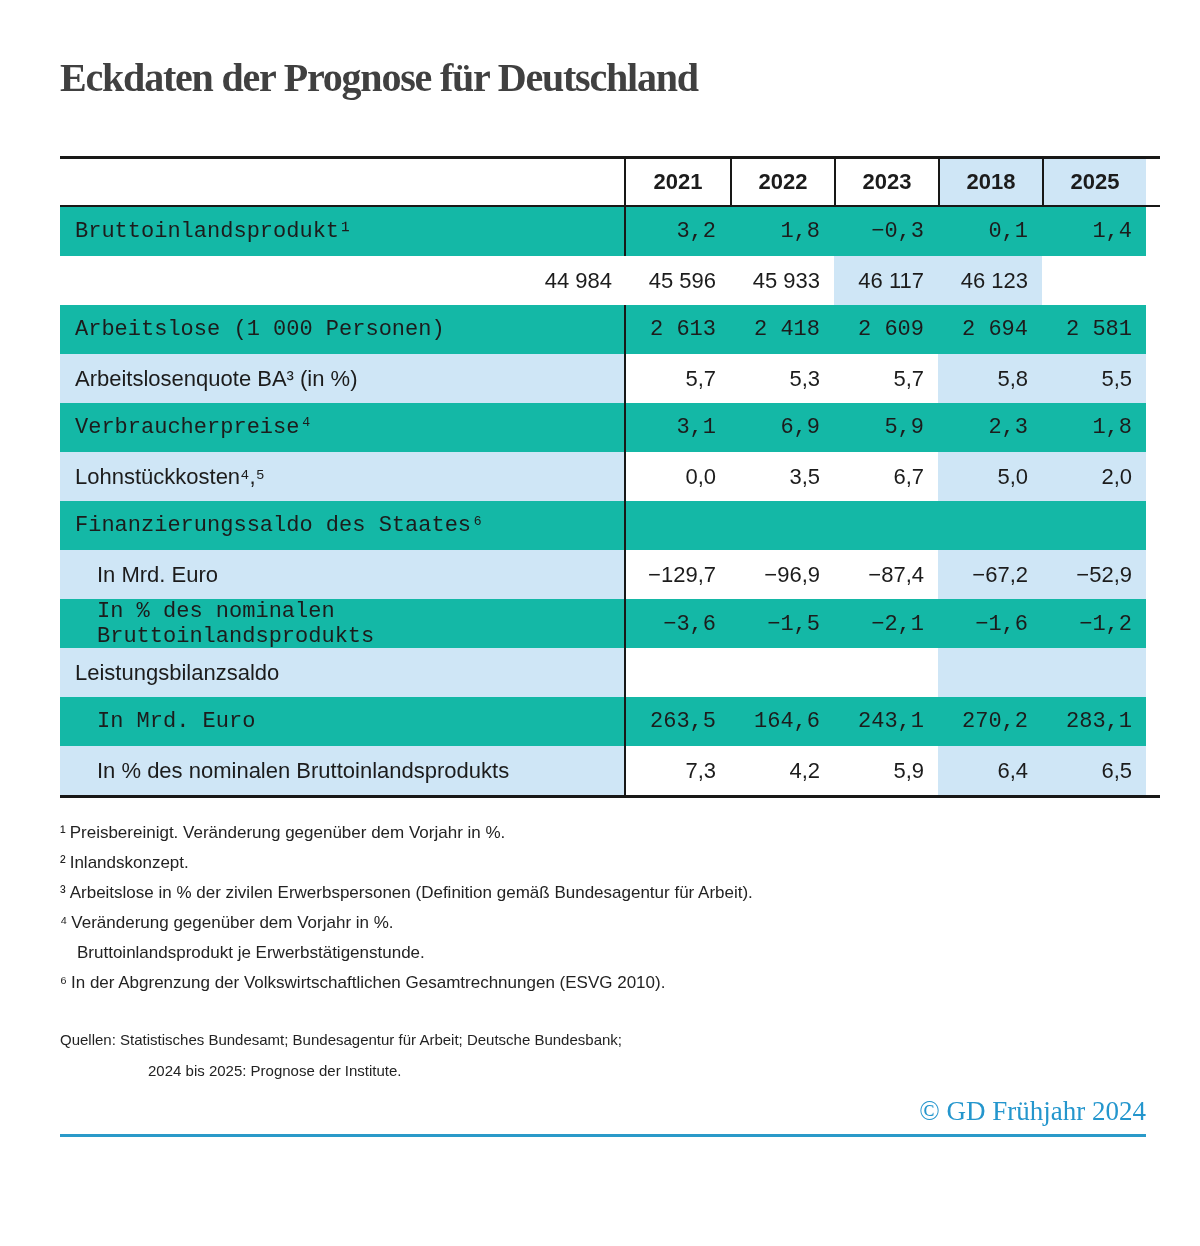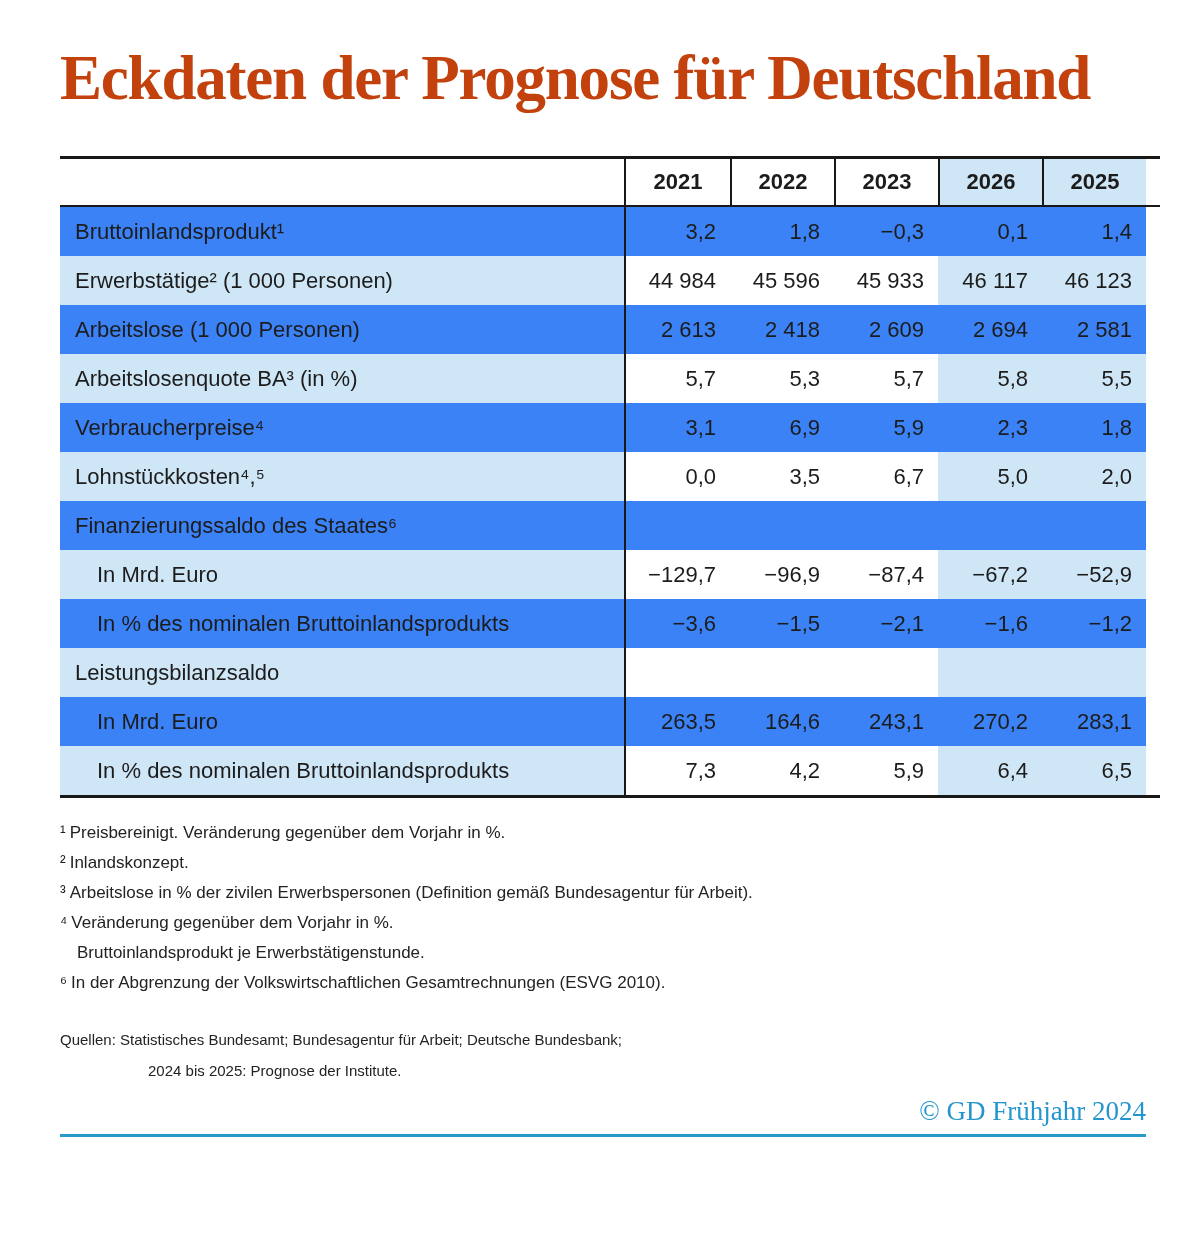--- a/index.html
+++ b/index.html
@@ -9,24 +9,24 @@
     color: #1c1c1c;
     -webkit-font-smoothing: antialiased;
   }
   .page { width: 1086px; margin: 0 auto 0 60px; }
 
   
   .title {
     margin: 52px 0 0 0;
     font-family: "Liberation Serif", "DejaVu Serif", serif;
     font-weight: 700;
-    font-size: 63px;
+    font-size: 40px;
     line-height: 52px;
     letter-spacing: -1.2px;
-    color: #c2410c;
+    color: #404040;
   }
 
   
   .table {
     margin-top: 52px;
     width: 1100px;
     border-top: 3px solid #181817;
     border-bottom: 3px solid #181817;
     font-size: 22px;
   }
@@ -45,21 +45,21 @@
     background: #ffffff;
     border-left: 2px solid #181817;
   }
   .ycell:nth-child(2) { border-left: none; }
   .ycell.forecast { background: #cfe6f6; }
 
   .label { padding-left: 15px; border-right: 2px solid #181817; }
   .label.indent { padding-left: 37px; }
   .value { justify-content: flex-end; padding-right: 14px; }
 
-  .trow.odd .cell { background: #3b82f6; }
+  .trow.odd .cell { background: #14b8a6; font-family: Liberation Mono, monospace; }
   .trow.even .label { background: #cfe6f6; }
   .trow.even .value { background: #ffffff; }
   .trow.even .value.forecast { background: #cfe6f6; }
 
   
   .footnotes { margin-top: 20px; font-size: 17px; line-height: 30px; color: #232323; }
   .fn-line { white-space: nowrap; }
   .fn-line.cont { padding-left: 17px; }
   .fn-sup { padding-right: 4px; }
 
@@ -84,34 +84,33 @@
 <div class="page">
 
   <h1 class="title">Eckdaten der Prognose für Deutschland</h1>
 
   <div class="table">
     <div class="hrow">
       <div class="cell stub"></div>
       <div class="cell ycell">2021</div>
       <div class="cell ycell">2022</div>
       <div class="cell ycell">2023</div>
-      <div class="cell ycell forecast">2026</div>
+      <div class="cell ycell forecast">2018</div>
       <div class="cell ycell forecast">2025</div>
     </div>
     <div id="table-body">
         <div class="trow odd">
           <div class="cell label">Bruttoinlandsprodukt¹</div>
           <div class="cell value">3,2</div>
           <div class="cell value">1,8</div>
           <div class="cell value">−0,3</div>
           <div class="cell value forecast">0,1</div>
           <div class="cell value forecast">1,4</div>
         </div>
         <div class="trow even">
-          <div class="cell label">Erwerbstätige² (1 000 Personen)</div>
           <div class="cell value">44 984</div>
           <div class="cell value">45 596</div>
           <div class="cell value">45 933</div>
           <div class="cell value forecast">46 117</div>
           <div class="cell value forecast">46 123</div>
         </div>
         <div class="trow odd">
           <div class="cell label">Arbeitslose (1 000 Personen)</div>
           <div class="cell value">2 613</div>
           <div class="cell value">2 418</div>

